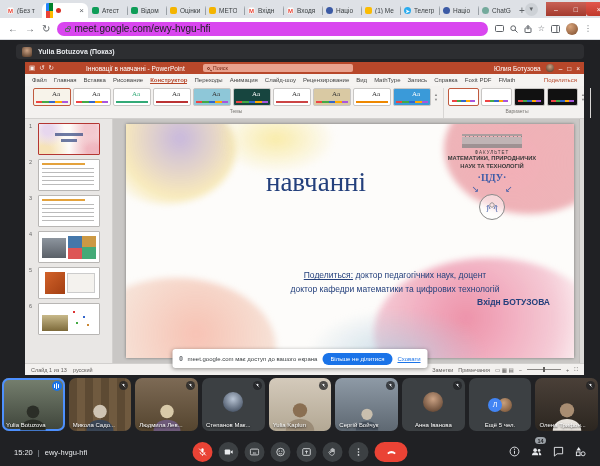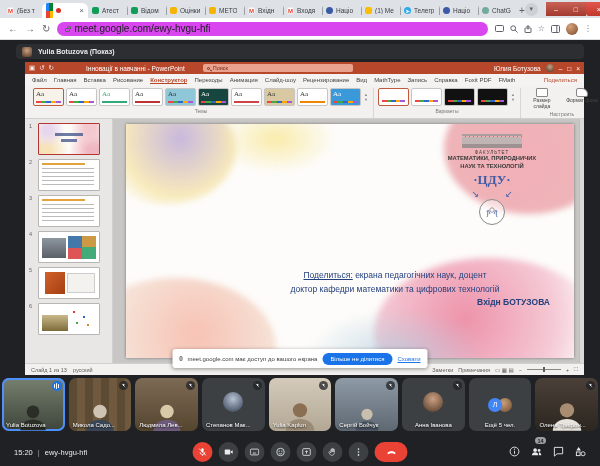--- a/index.html
+++ b/index.html
@@ -61,21 +61,21 @@
   .mag::after { content:""; position:absolute; left:2.5px; top:2.5px; width:2px; height:1px; background:#7c2d1a; transform:rotate(45deg); }
   .ppt-title .right { margin-left:auto; display:flex; align-items:center; gap:5px; }
   .pav2 { width:8px; height:8px; border-radius:50%; background:radial-gradient(circle at 50% 35%, #caa183, #4e3423); }
   .ppt-menu { height:12px; background:#f5f3f1; display:flex; align-items:center; gap:7px; padding:0 7px; font-size:6px; color:#444; }
   .ppt-menu .mi.on { color:#b7472a; font-weight:bold; border-bottom:1.5px solid #b7472a; }
   .ppt-menu .share { margin-left:auto; color:#b7472a; }
   .ppt-ribbon { height:33px; background:#f3f1ef; border-bottom:1px solid #d2d0ce; display:flex; padding:2px 4px 0; }
   .rgroup { display:flex; flex-direction:column; align-items:center; border-right:1px solid #d8d6d4; padding:0 4px; }
   .rtiles { display:flex; gap:2px; }
   .theme { width:31px; height:18px; border:1px solid #c8c6c4; border-radius:2px; background:#fff; position:relative;
-           font-family:"Liberation Serif", serif; font-size:7px; color:#333; padding:1px 2px; }
+           font-family:"Liberation Serif", serif; font-size:7px; color:#333; padding:1px 18px; }
   .theme.sel { border:1.5px solid #c05a3e; background:#f7f3ea; }
   .theme .bar { position:absolute; left:2px; right:2px; bottom:2px; height:2px;
            background:linear-gradient(90deg,#e44 0 20%,#4a4 20% 40%,#36c 40% 60%,#fa0 60% 80%,#a5d 80%); }
   .theme.d1 { background:#8ec7d8; } .theme.d2 { background:#17453f; color:#fff; }
   .theme.d3 .bar { background:#b33; } .theme.d4 { background:#d9c9a3; }
   .theme.d5 { background:#3a9ad9; color:#fff; }
   .variant { width:31px; height:18px; border:1px solid #c8c6c4; border-radius:2px; background:#fff; position:relative; }
   .variant.sel { border:1.5px solid #c05a3e; }
   .variant.dark { background:#111; }
   .variant .bar { position:absolute; left:3px; right:3px; bottom:3px; height:2px;
@@ -125,21 +125,21 @@
         background:radial-gradient(circle at 40% 40%, rgba(233,120,150,.8), rgba(240,170,190,.6) 55%, transparent 80%); }
   .b6 { left:180px; bottom:-40px; width:180px; height:90px; background:radial-gradient(rgba(170,200,220,.6), transparent 70%); }
   .slide-title { position:absolute; left:40px; top:42px; width:300px; text-align:center;
         font-family:"Liberation Serif", serif; font-size:27px; line-height:1.25; color:#24407c; }
   .logo { position:absolute; right:12px; top:10px; width:140px; text-align:center; color:#3a3a3a; }
   .building { width:60px; height:14px; margin:0 auto 2px; opacity:.8;
         background:linear-gradient(#9a9a9a 0 2px, transparent 2px 3px, #b5b5b5 3px 10px, #8a8a8a 10px),
         repeating-linear-gradient(90deg, transparent 0 3px, #777 3px 4px); }
   .fac-small { font-size:4.5px; letter-spacing:1px; }
   .fac-line { font-size:5.8px; font-weight:bold; line-height:1.3; }
-  .cdu { font-size:13px; font-weight:bold; color:#3f5ca8; margin-top:2px; font-family:"Liberation Serif", serif;}
+  .cdu { font-size:10px; font-weight:bold; color:#3f5ca8; margin-top:2px; font-family:"Liberation Serif", serif;}
   .arrows { display:flex; justify-content:center; gap:26px; color:#3f5ca8; font-size:9px; margin-top:1px; }
   .hands { width:26px; height:26px; border:1px solid #8a8a8a; border-radius:50%; margin:0 auto;
         display:flex; align-items:center; justify-content:center; background:rgba(255,255,255,.5); }
   .speaker { position:absolute; right:14px; bottom:48px; width:330px; text-align:center; color:#24407c; font-size:8.5px; line-height:1.6; }
   .speaker .u { text-decoration:underline; }
   .speaker .nm { font-weight:bold; text-align:right; padding-right:10px; }
   .vscroll { position:absolute; right:0; top:0; bottom:0; width:5px; background:#dcdad8; border-left:1px solid #c0bebc;}
 
   .ppt-status { height:12px; background:#f3f1ef; border-top:1px solid #d2d0ce; display:flex; align-items:center;
         gap:6px; padding:0 6px; font-size:5.5px; color:#605e5c; }
@@ -422,41 +422,42 @@
 
         <div class="canvas">
           <div class="slide">
             <div class="blob b1"></div>
               <div class="blob b2"></div>
               <div class="blob b3"></div>
             <div class="blob b4"></div>
               <div class="blob b5"></div>
               <div class="blob b6"></div>
             <div class="slide-title">
+              <div>навчанні</div>
             </div>
             <div class="logo">
               <div class="building"></div>
               <div class="fac-small">ФАКУЛЬТЕТ</div>
               <div class="fac-line">МАТЕМАТИКИ, ПРИРОДНИЧИХ</div>
               <div class="fac-line">НАУК ТА ТЕХНОЛОГІЙ</div>
               <div class="cdu">·ЦДУ·</div>
               <div class="arrows">
                   <span>↘</span>
                   <span>↙</span>
                 </div>
               <div class="hands">
                 <svg width="14" height="12" viewBox="0 0 14 12">
                     <path d="M2 11c1-2 1-4 0-6l1.5-.5L5 8" fill="none" stroke="#3f5ca8" stroke-width="0.8"></path>
                     <path d="M12 11c-1-2-1-4 0-6l-1.5-.5L9 8" fill="none" stroke="#3f5ca8" stroke-width="0.8"></path>
                     <circle cx="7" cy="4" r="2.2" fill="none" stroke="#888" stroke-width="0.8" transform="rotate(45 7 4)"></circle>
                   </svg>
               </div>
             </div>
             <div class="speaker">
-              <div><span class="u">Поделиться:</span><span> екрана педагогічних наук, доцент</span></div>
+              <div><span class="u">Поделиться:</span><span> доктор педагогічних наук, доцент</span></div>
               <div>доктор кафедри математики та цифрових технологій</div>
               <div class="nm">Вхідн БОТУЗОВА</div>
             </div>
           </div>
           <div class="vscroll"></div>
         </div>
       </div>
 
       <div class="ppt-status">
         <span>Слайд 1 из 13</span>

